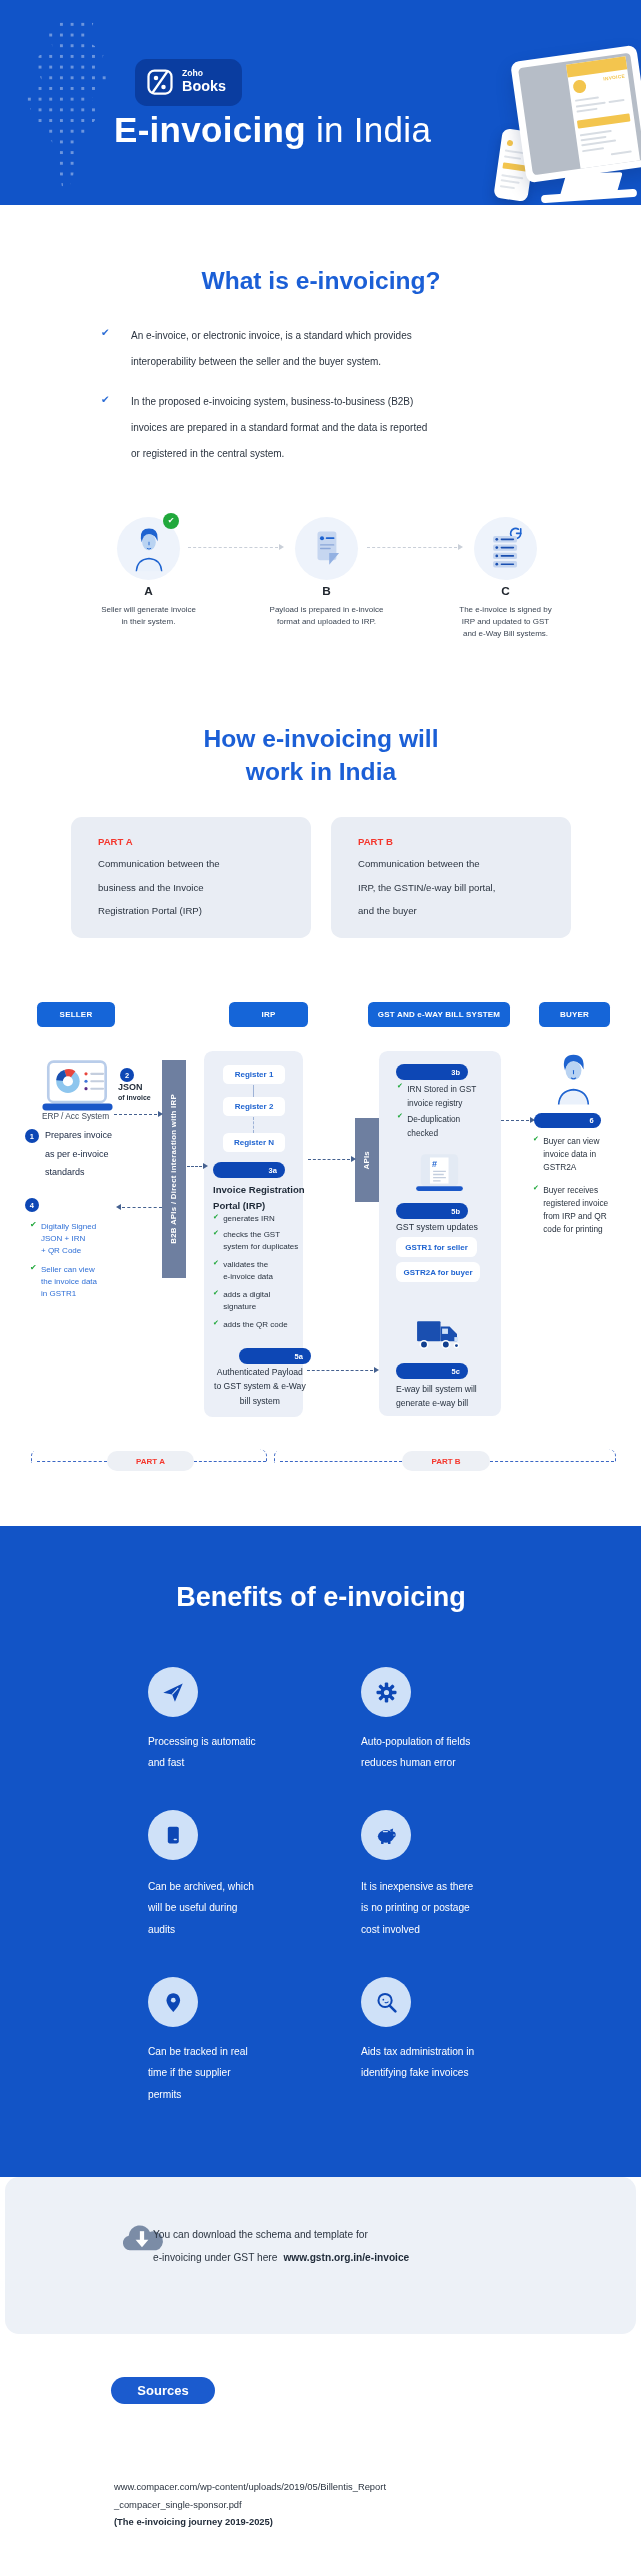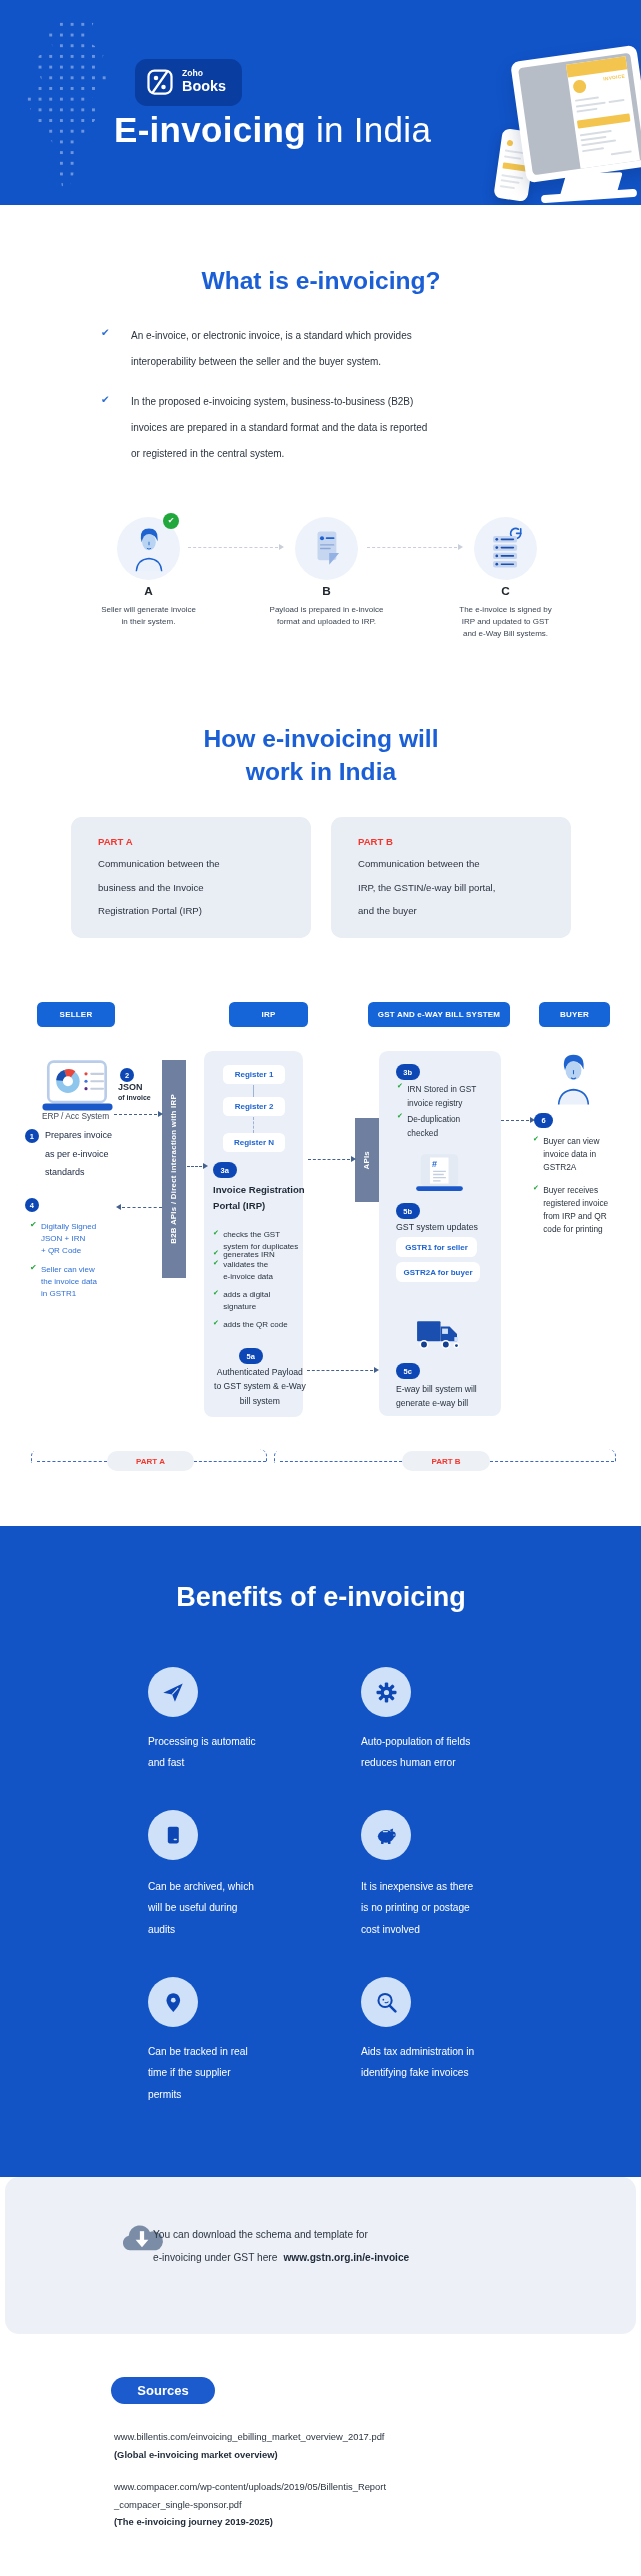--- a/index.html
+++ b/index.html
@@ -57,21 +57,21 @@
 
   .part-card{position:absolute;width:240px;height:121px;background:#e9edf4;border-radius:10.7px;}
   .part-label{position:absolute;left:27px;top:19px;color:#f4372d;font-size:9.6px;font-weight:800;}
   .part-text{position:absolute;left:27px;top:35px;color:#2b3440;font-size:9.6px;line-height:23.5px;}
 
   .col-btn{position:absolute;height:25px;background:#1565d8;border-radius:5.3px;color:#fff;font-size:8px;font-weight:800;display:flex;align-items:center;justify-content:center;letter-spacing:0.2px;}
   .panel{position:absolute;background:#ebeff7;border-radius:8.6px;}
   .vbar{position:absolute;background:#6e7fa0;display:flex;align-items:center;justify-content:center;}
   .vbar span{writing-mode:vertical-rl;transform:rotate(180deg);color:#fff;font-size:7.8px;font-weight:700;letter-spacing:0.3px;white-space:nowrap;}
   .nbadge{position:absolute;width:14.4px;height:14.4px;border-radius:50%;background:#0d47b5;color:#fff;font-size:7.5px;font-weight:800;display:flex;align-items:center;justify-content:center;}
-  .pbadge{position:absolute;width:23.5px;height:16px;border-radius:8px;background:#0d47b5;color:#fff;font-size:7.5px;font-weight:800;display:flex;align-items:center;justify-content:center;}
+  .pbadge{position:absolute;width:23.5px;height:16px;border-radius:8px;background:#0d47b5;color:#fff;font-size:7.5px;font-weight:800;display:flex;align-items:center;justify-content:center;padding-left:48px;}
   .chip{position:absolute;background:#fff;border-radius:6.4px;color:#1e63d0;font-weight:800;font-size:8px;display:flex;align-items:center;justify-content:center;}
   .fbul{position:absolute;display:flex;gap:4.3px;}
   .fbul .txt{font-size:8px;line-height:12px;color:#28323f;}
   .fbul .txt.blue{color:#2f6fd6;}
   .vline{position:absolute;width:0;border-left:1.1px solid #9db2d6;}
   .vline.d{border-left-style:dashed;}
   .legend-dash{position:absolute;border-top:1.1px dashed #3a66c4;}
   .hook{position:absolute;width:8px;height:13px;}
   .hook.l{border-left:1.1px dashed #3a66c4;border-top:1.1px dashed transparent;border-top-left-radius:7.5px;}
   .hook.r{border-right:1.1px dashed #3a66c4;border-top-right-radius:7.5px;}
@@ -286,21 +286,21 @@
   <div class="chip" style="left:223px;top:1065px;width:62px;height:18.7px;border-radius:5.3px;">Register 1</div>
   <div class="vline" style="left:253px;top:1085px;height:12.3px;"></div>
   <div class="chip" style="left:223px;top:1097px;width:62px;height:18.7px;border-radius:5.3px;">Register 2</div>
   <div class="vline d" style="left:253px;top:1117px;height:16px;"></div>
   <div class="chip" style="left:223px;top:1133px;width:62px;height:18.7px;border-radius:5.3px;">Register N</div>
 
   <div class="pbadge" style="left:213px;top:1162px;">3a</div>
   <div class="abs pre" style="left:213px;top:1182px;font-size:9.6px;font-weight:800;line-height:15.5px;color:#1f2a38;">Invoice Registration
 Portal (IRP)</div>
 
-  <div class="fbul" style="left:213px;top:1213px;margin-top:36px;">
+  <div class="fbul" style="left:213px;top:1213px;">
       <span class="ck g" style="font-size:7px;"></span>
       <span class="txt pre">generates IRN</span>
     </div>
   <div class="fbul" style="left:213px;top:1229px;">
       <span class="ck g" style="font-size:7px;"></span>
       <span class="txt pre">checks the GST
 system for duplicates</span>
     </div>
   <div class="fbul" style="left:213px;top:1259px;">
       <span class="ck g" style="font-size:7px;"></span>
@@ -475,24 +475,20 @@
   <div class="dl-band"></div>
   <svg class="abs" style="left:117px;top:2217px;" width="50" height="39" viewBox="0 0 94 72">
     <path d="M74 62 H24 a14 14 0 0 1 -2 -27.6 a21 21 0 0 1 40 -7 a15 15 0 0 1 12 34.6 z" fill="#7b8ca6"></path>
     <rect x="43" y="26" width="8" height="18" fill="#fff"></rect>
     <polygon points="47,56 35,42 59,42" fill="#fff"></polygon>
   </svg>
   <div class="dl-text"><span class="pre">You can download the schema and template for
 e-invoicing under GST here </span><span class="url">www.gstn.org.in/e-invoice</span></div>
 
   <div class="src-pill">Sources</div>
-  <div class="src-item" style="top:2428px;">
-    <div>www.billentis.com/einvoicing_ebilling_market_overview_2017.pdf</div>
-    <div class="desc">(Global e-invoicing market overview)</div>
-  </div>
   <div class="src-item" style="top:2478px;">
     <div class="pre">www.compacer.com/wp-content/uploads/2019/05/Billentis_Report
 _compacer_single-sponsor.pdf</div>
     <div class="desc">(The e-invoicing journey 2019-2025)</div>
   </div>
 
 </div>
 
 
 </body></html>

